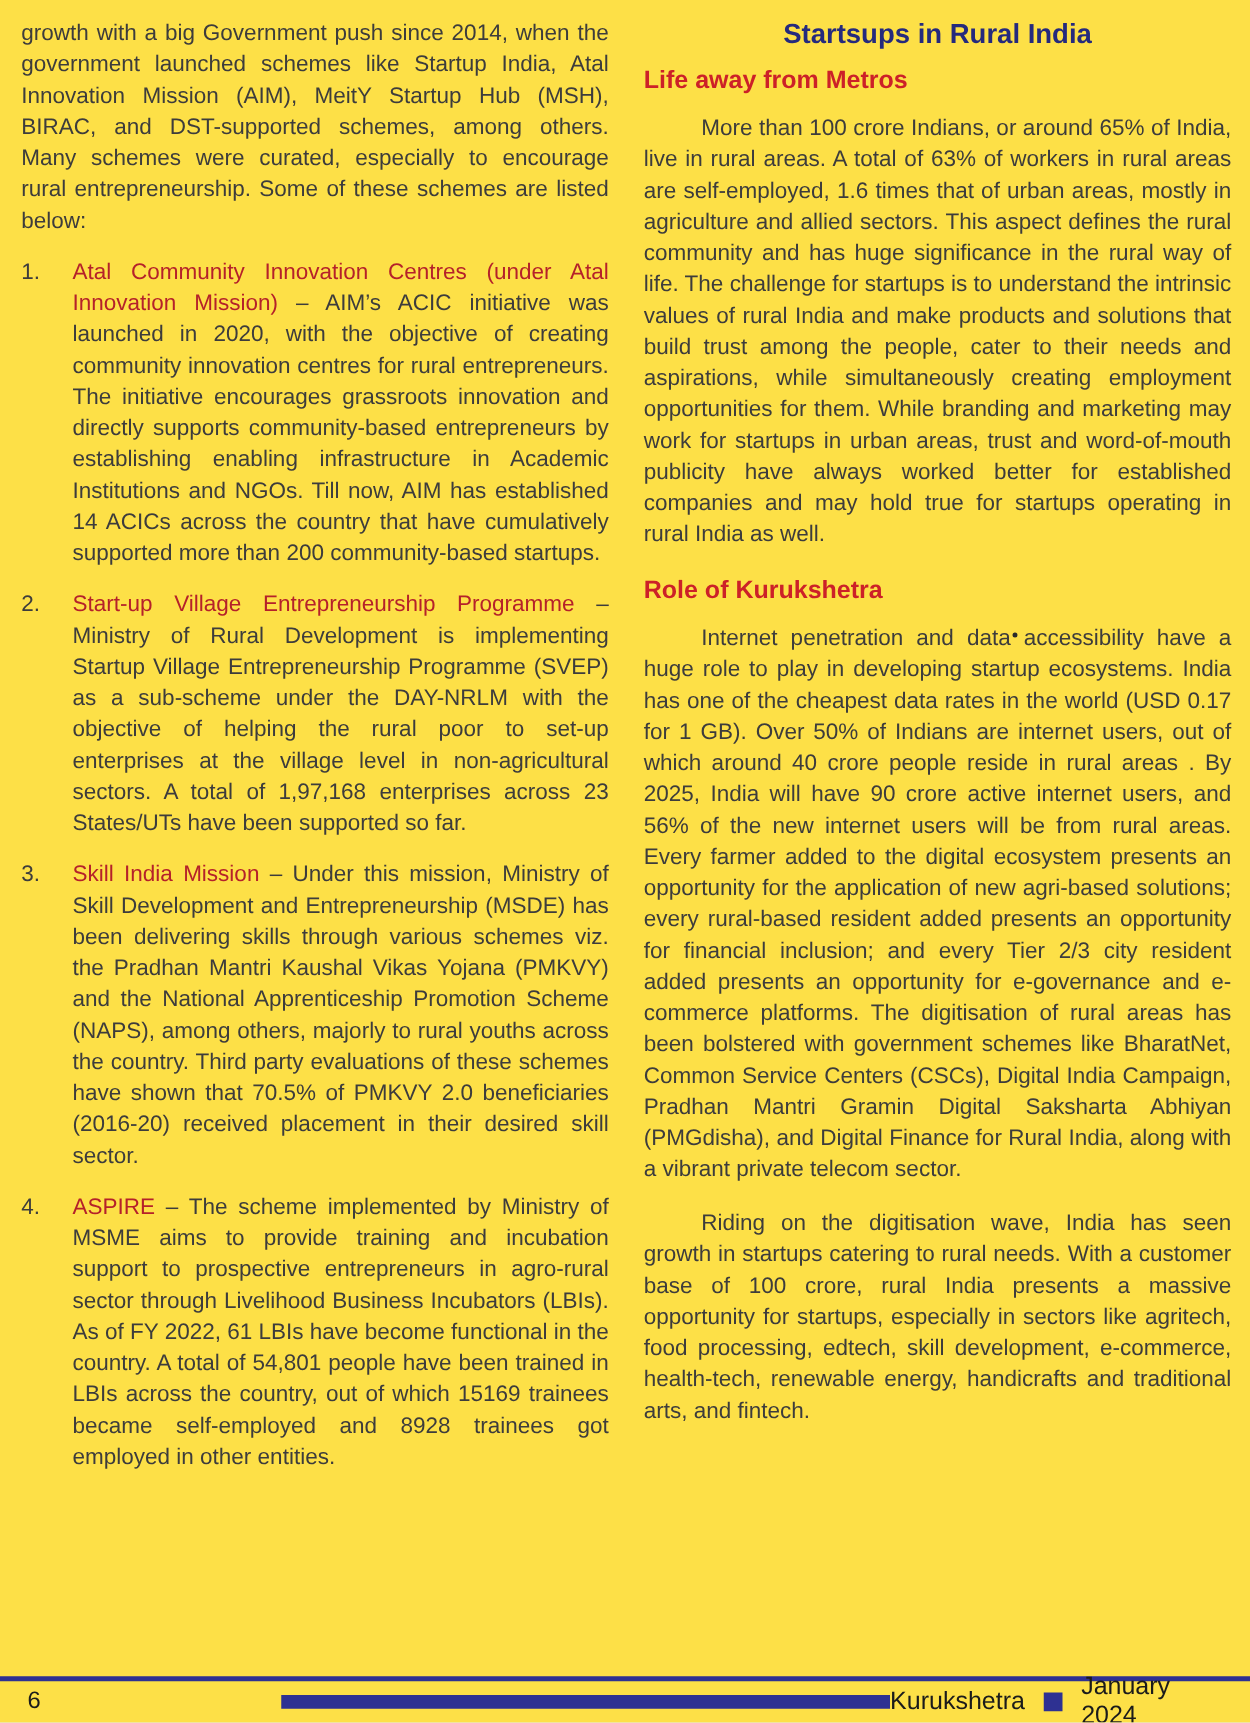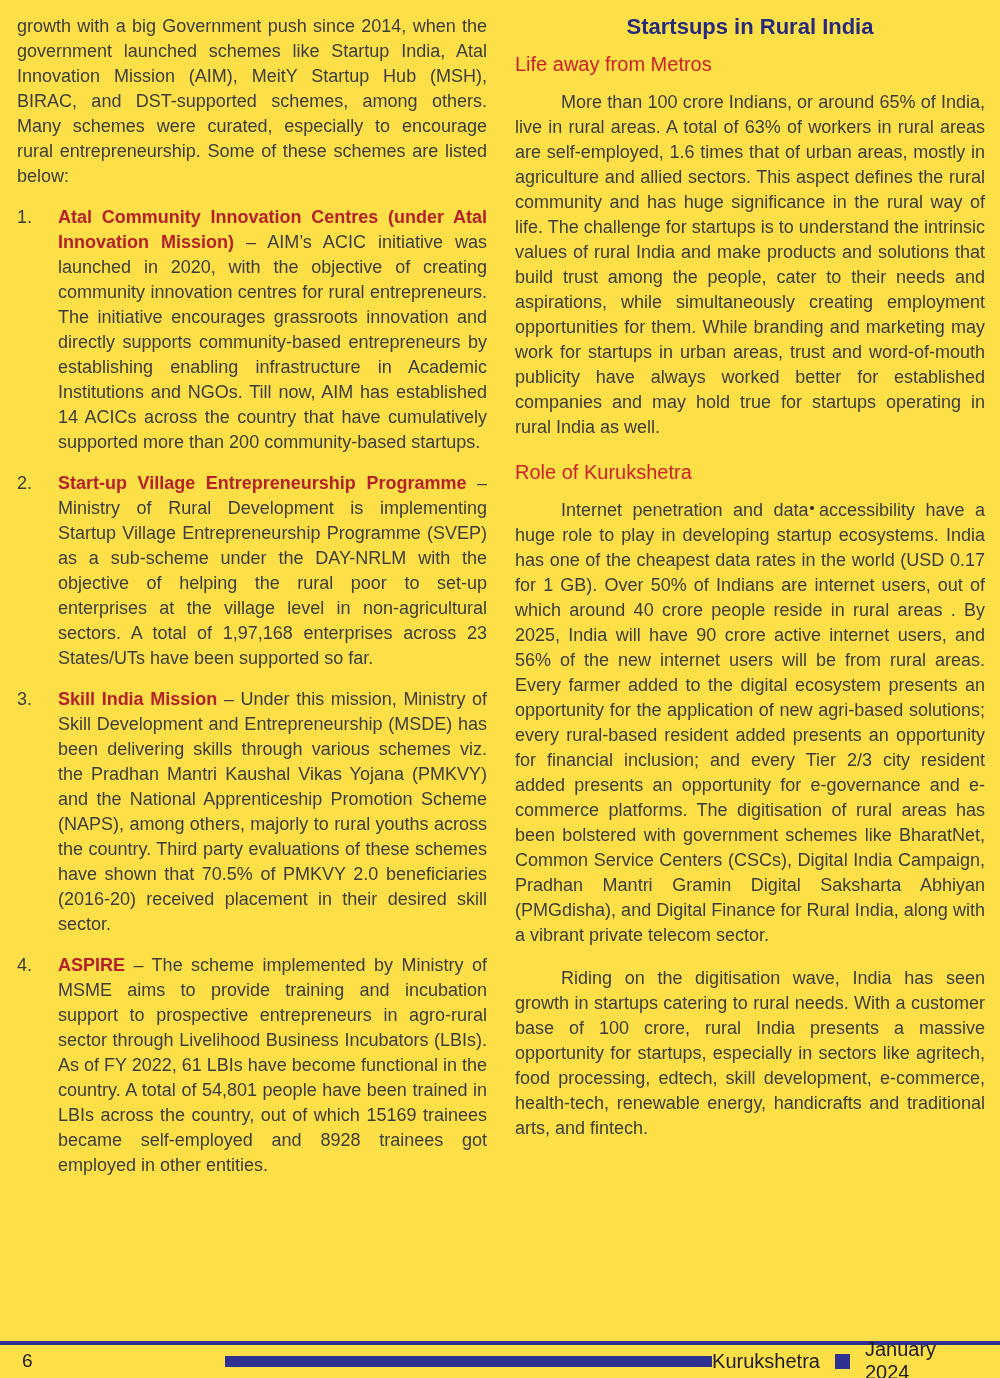--- a/index.html
+++ b/index.html
@@ -33,36 +33,36 @@
     padding-left: 41px;
     margin-bottom: 16px;
   }
   .scheme-number {
     position: absolute;
     left: 0;
     top: 0;
     color: #3d3c3c;
   }
   .scheme-title {
-    font-weight: bold;
+    font-weight: normal;
     color: #b5212a;
   }
   .scheme-body { color: #3d3c3c; }
 
   .section-heading {
     font-size: 22px;
     font-weight: bold;
     color: #252a7d;
     margin: 2px 0 12px 0;
     text-align: center;
     line-height: 26px;
   }
   .sub-heading {
     font-size: 20px;
-    font-weight: normal;
+    font-weight: bold;
     color: #cc2128;
     margin: 0 0 14px 0;
     text-align: left;
     line-height: 24px;
   }
   .sub-heading.later { margin-top: 20px; }
   .body-para {
     text-indent: 46px;
     margin: 0 0 18px 0;
   }

